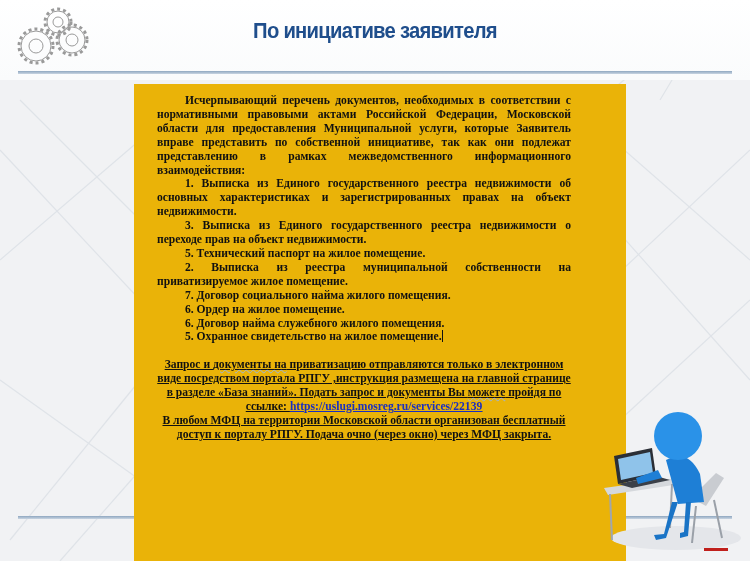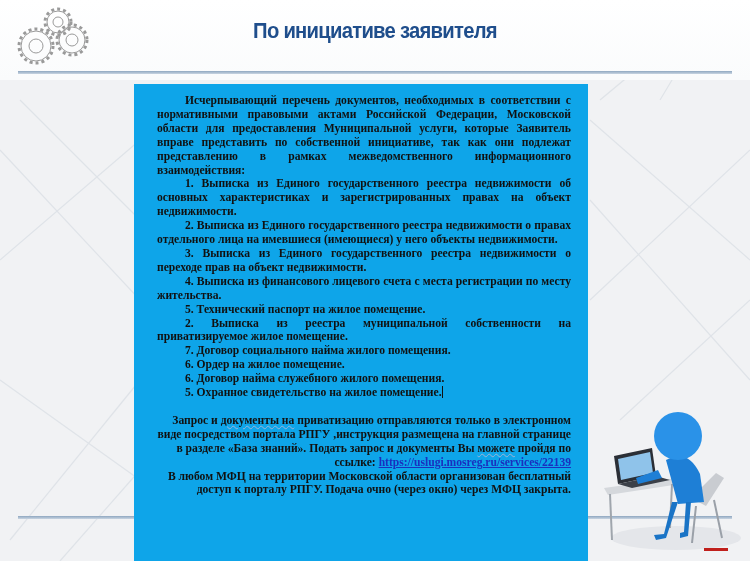--- a/index.html
+++ b/index.html
@@ -22,29 +22,29 @@
   }
   .top-rule {
     position:absolute; left:18px; top:71px; width:714px; height:3px;
     background:linear-gradient(180deg,#8fa7c0 0%,#c9d5e2 100%);
   }
   .bottom-rule {
     position:absolute; left:18px; top:516px; width:714px; height:3px;
     background:linear-gradient(180deg,#8fa7c0 0%,#c9d5e2 100%);
   }
   .doc {
-    position:absolute; left:134px; top:84px; width:454px; height:477px;
-    background:#0ea5e9;
+    position:absolute; left:134px; top:84px; width:492px; height:477px;
+    background:#eab308;
   }
   .doc-inner {
     position:absolute; left:23px; top:10px; width:414px;
     font-size:11.6px; line-height:13.9px; color:#111; font-weight:bold;
   }
   .p { margin:0; text-align:justify; text-indent:28px; }
-  .p.noindent { text-indent:0; text-align:right; }
+  .p.noindent { text-indent:0; text-align:center;text-decoration:underline; }
   .gap { height:14px; }
   .link { color:#1a2fbf; text-decoration:underline; }
   .squig { text-decoration:underline wavy #9bb3d6; text-decoration-thickness:1px; }
   .cursor { display:inline-block; width:1px; height:12px; background:#111; vertical-align:-2px; }
   .figure { position:absolute; left:596px; top:378px; width:150px; height:175px; }
   .red-mark { position:absolute; left:704px; top:548px; width:24px; height:3px; background:#c0201c; }
 </style>
 </head>
 <body>
 
@@ -84,23 +84,21 @@
 </svg>
 
 <div class="title">По инициативе заявителя</div>
 <div class="top-rule"></div>
 <div class="bottom-rule"></div>
 
 <div class="doc">
   <div class="doc-inner">
     <p class="p">Исчерпывающий перечень документов, необходимых в соответствии с нормативными правовыми актами Российской Федерации, Московской области для предоставления Муниципальной услуги, которые Заявитель вправе представить по собственной инициативе, так как они подлежат представлению в рамках межведомственного информационного взаимодействия:</p>
     <p class="p">1. Выписка из Единого государственного реестра недвижимости об основных характеристиках и зарегистрированных правах на объект недвижимости.</p>
-    <p class="p">2. Выписка из Единого государственного реестра недвижимости о правах отдельного лица на имевшиеся (имеющиеся) у него объекты недвижимости.</p>
     <p class="p">3. Выписка из Единого государственного реестра недвижимости о переходе прав на объект недвижимости.</p>
-    <p class="p">4. Выписка из финансового лицевого счета с места регистрации по месту жительства.</p>
     <p class="p">5. Технический паспорт на жилое помещение.</p>
     <p class="p">2. Выписка из реестра муниципальной собственности на приватизируемое жилое помещение.</p>
     <p class="p">7. Договор социального найма жилого помещения.</p>
     <p class="p">6. Ордер на жилое помещение.</p>
     <p class="p">6. Договор найма служебного жилого помещения.</p>
     <p class="p"><span>5. Охранное свидетельство на жилое помещение.</span><span class="cursor"></span></p>
     <div class="gap"></div>
     <p class="p noindent"><span>Запрос и </span><span class="squig">документы  на</span><span> приватизацию отправляются только в электронном виде посредством портала РПГУ ,инструкция размещена на главной странице в разделе «База знаний». Подать запрос и документы Вы </span><span class="squig">можете</span><span> пройдя по</span><br><span>ссылке: </span><a class="link">https://uslugi.mosreg.ru/services/22139</a></p>
     <p class="p noindent">В любом МФЦ на территории Московской области организован бесплатный доступ к порталу РПГУ. Подача очно (через окно) через МФЦ закрыта.</p>
   </div>

